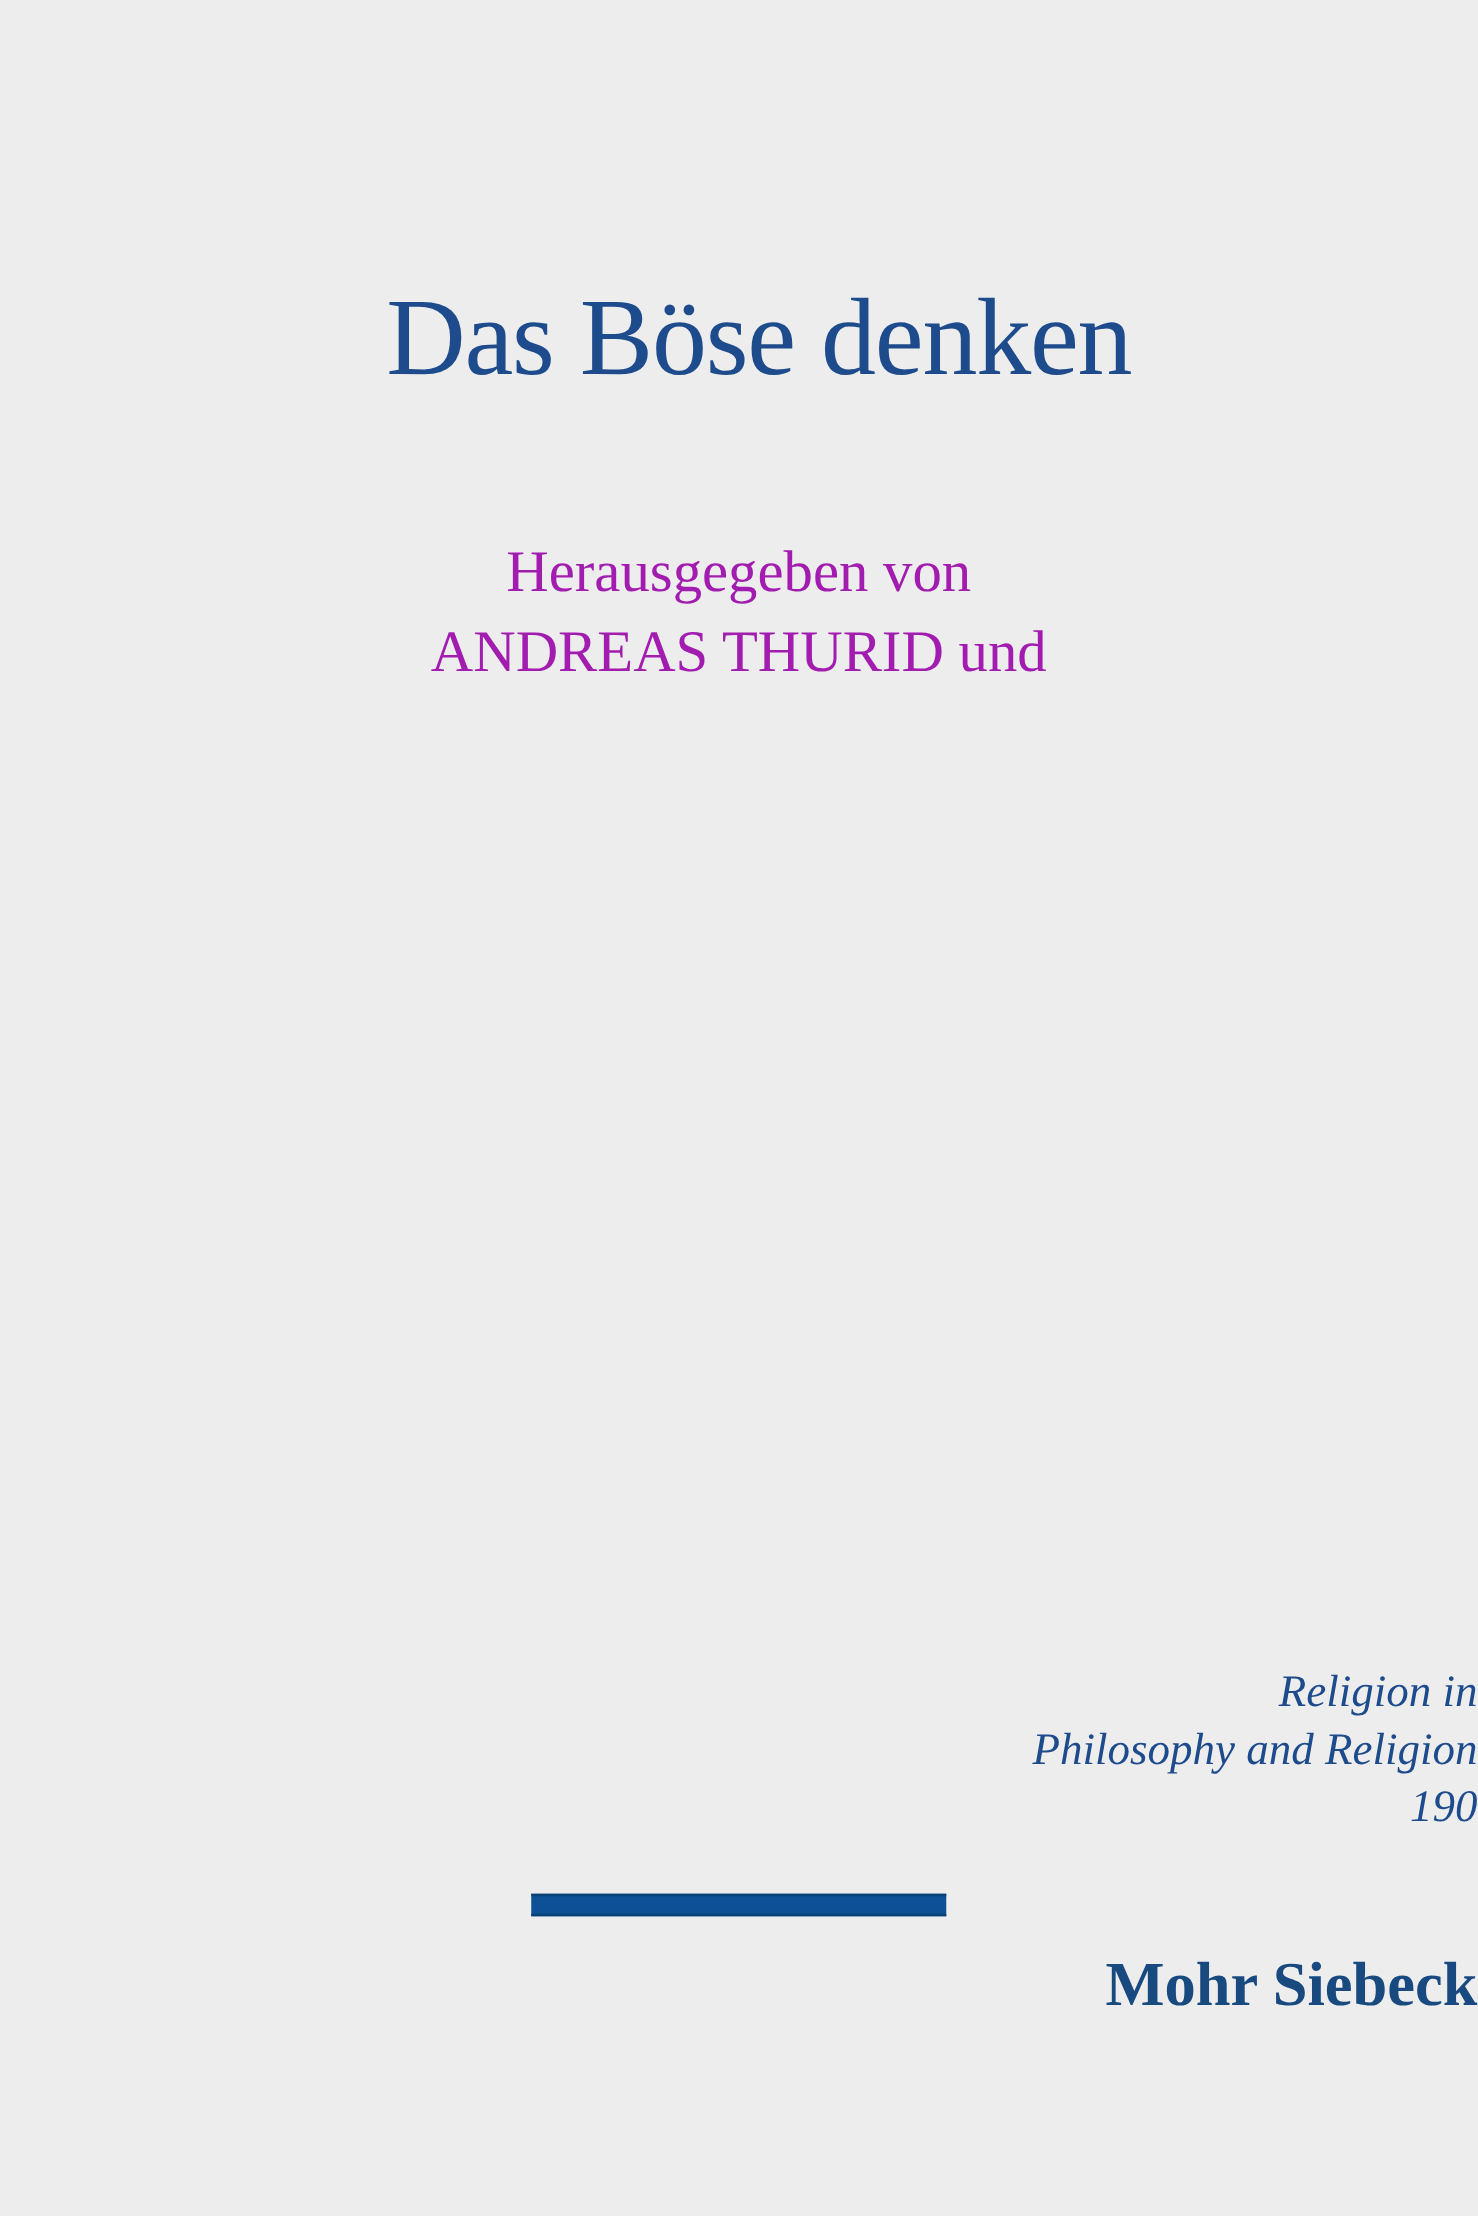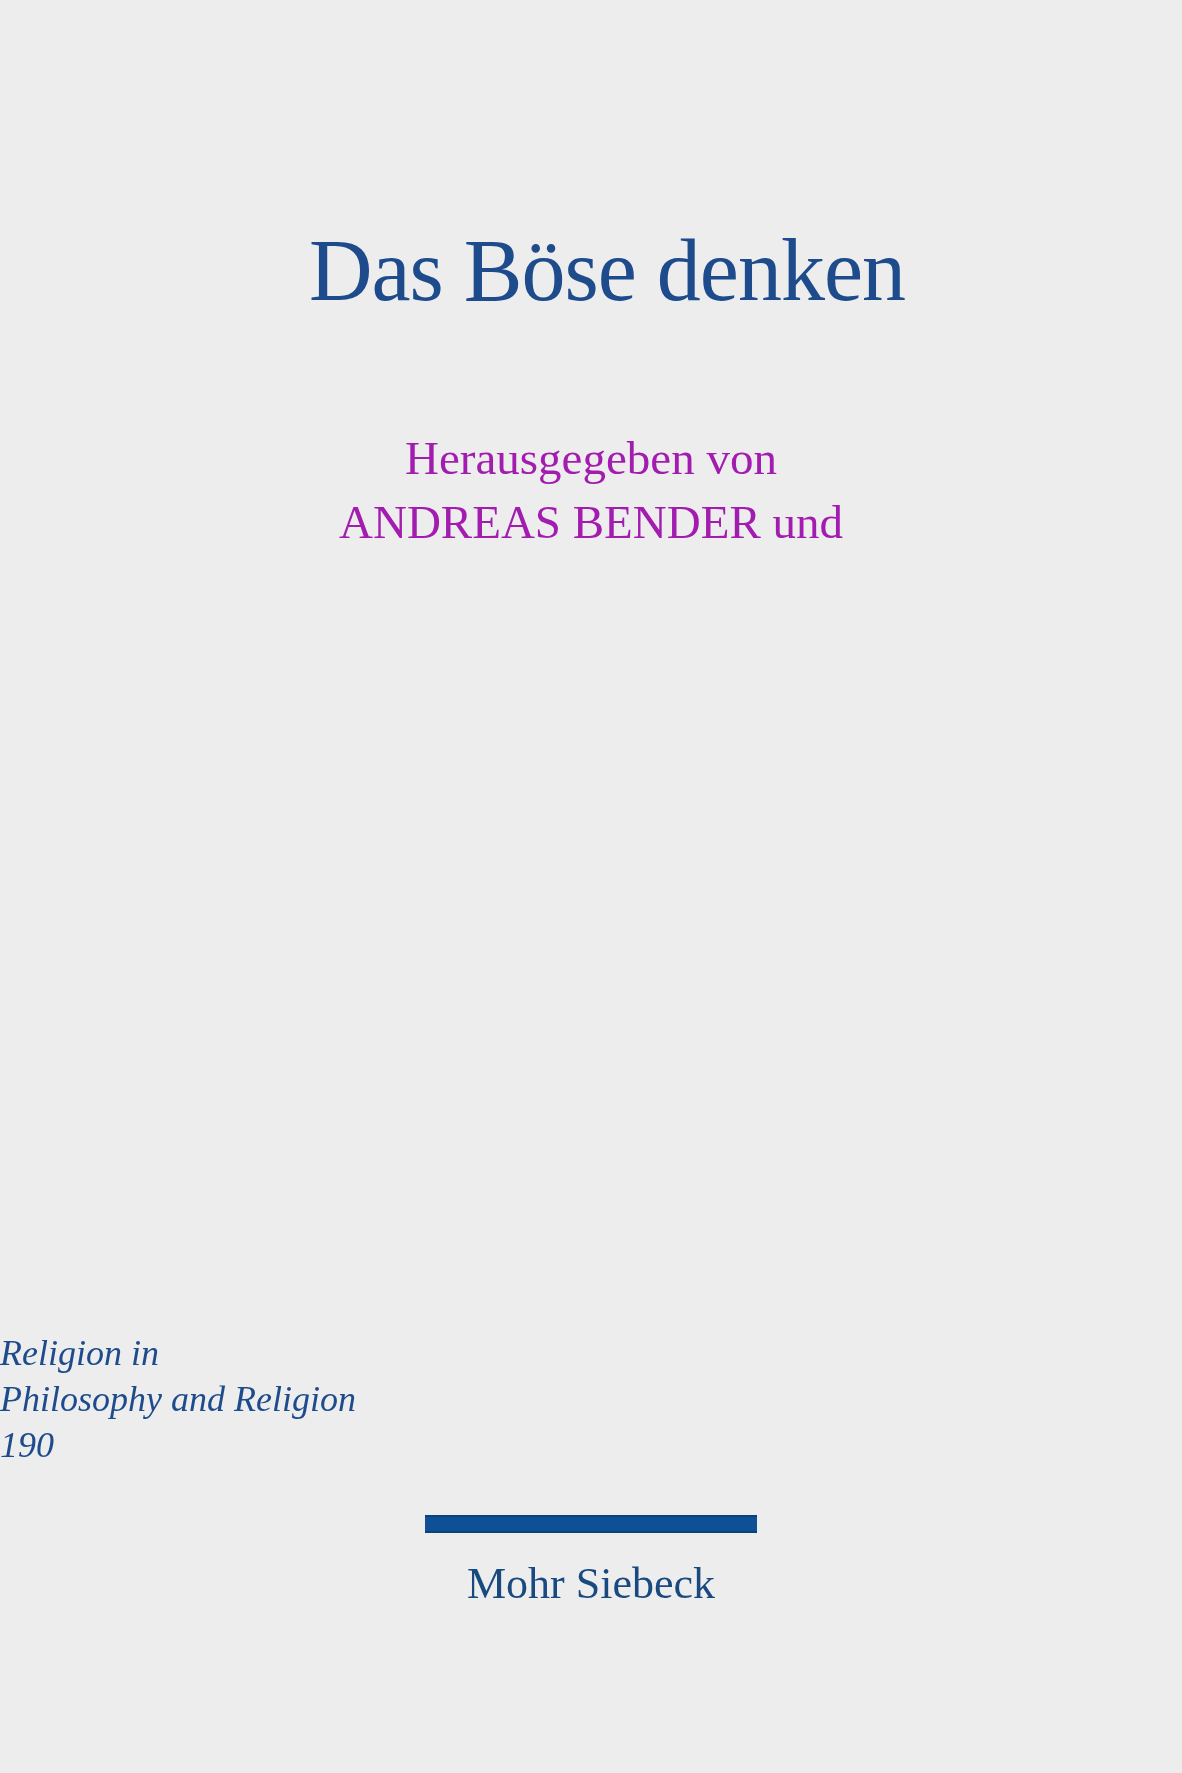--- a/index.html
+++ b/index.html
@@ -40,21 +40,21 @@
     text-align: center;
     font-size: 47px;
     line-height: 64px;
     color: #a21caf;
   }
   .series-block {
     position: absolute;
     top: 1330px;
     left: 0;
     width: 100%;
-    text-align: left;
+    text-align: right;
     font-style: italic;
     font-size: 36px;
     line-height: 46px;
     color: #1d4b8c;
   }
   .divider-bar {
     position: absolute;
     top: 1515px;
     left: calc(50% - 166px);
     width: 332px;
@@ -62,37 +62,37 @@
     background: #0d5095;
     border-top: 2px solid #0a4177;
     border-bottom: 2px solid #0a4177;
     box-sizing: border-box;
   }
   .publisher {
     position: absolute;
     top: 1560px;
     left: 0;
     width: 100%;
-    text-align: center;
-    font-size: 44px;
-    font-weight: normal;
+    text-align: right;
+    font-size: 50px;
+    font-weight: bold;
     line-height: 1.107;
     color: #184a80;
   }
 </style>
 </head>
 <body>
 
 <div class="cover">
 
   <h1 class="book-title">Das Böse denken</h1>
 
   <div class="editors-block">
     <div>Herausgegeben von</div>
-    <div>ANDREAS BENDER und</div>
+    <div>ANDREAS THURID und</div>
   </div>
 
   <div class="series-block">
     <div>Religion in</div>
     <div>Philosophy and Religion</div>
     <div>190</div>
   </div>
 
   <div class="divider-bar"></div>
 

